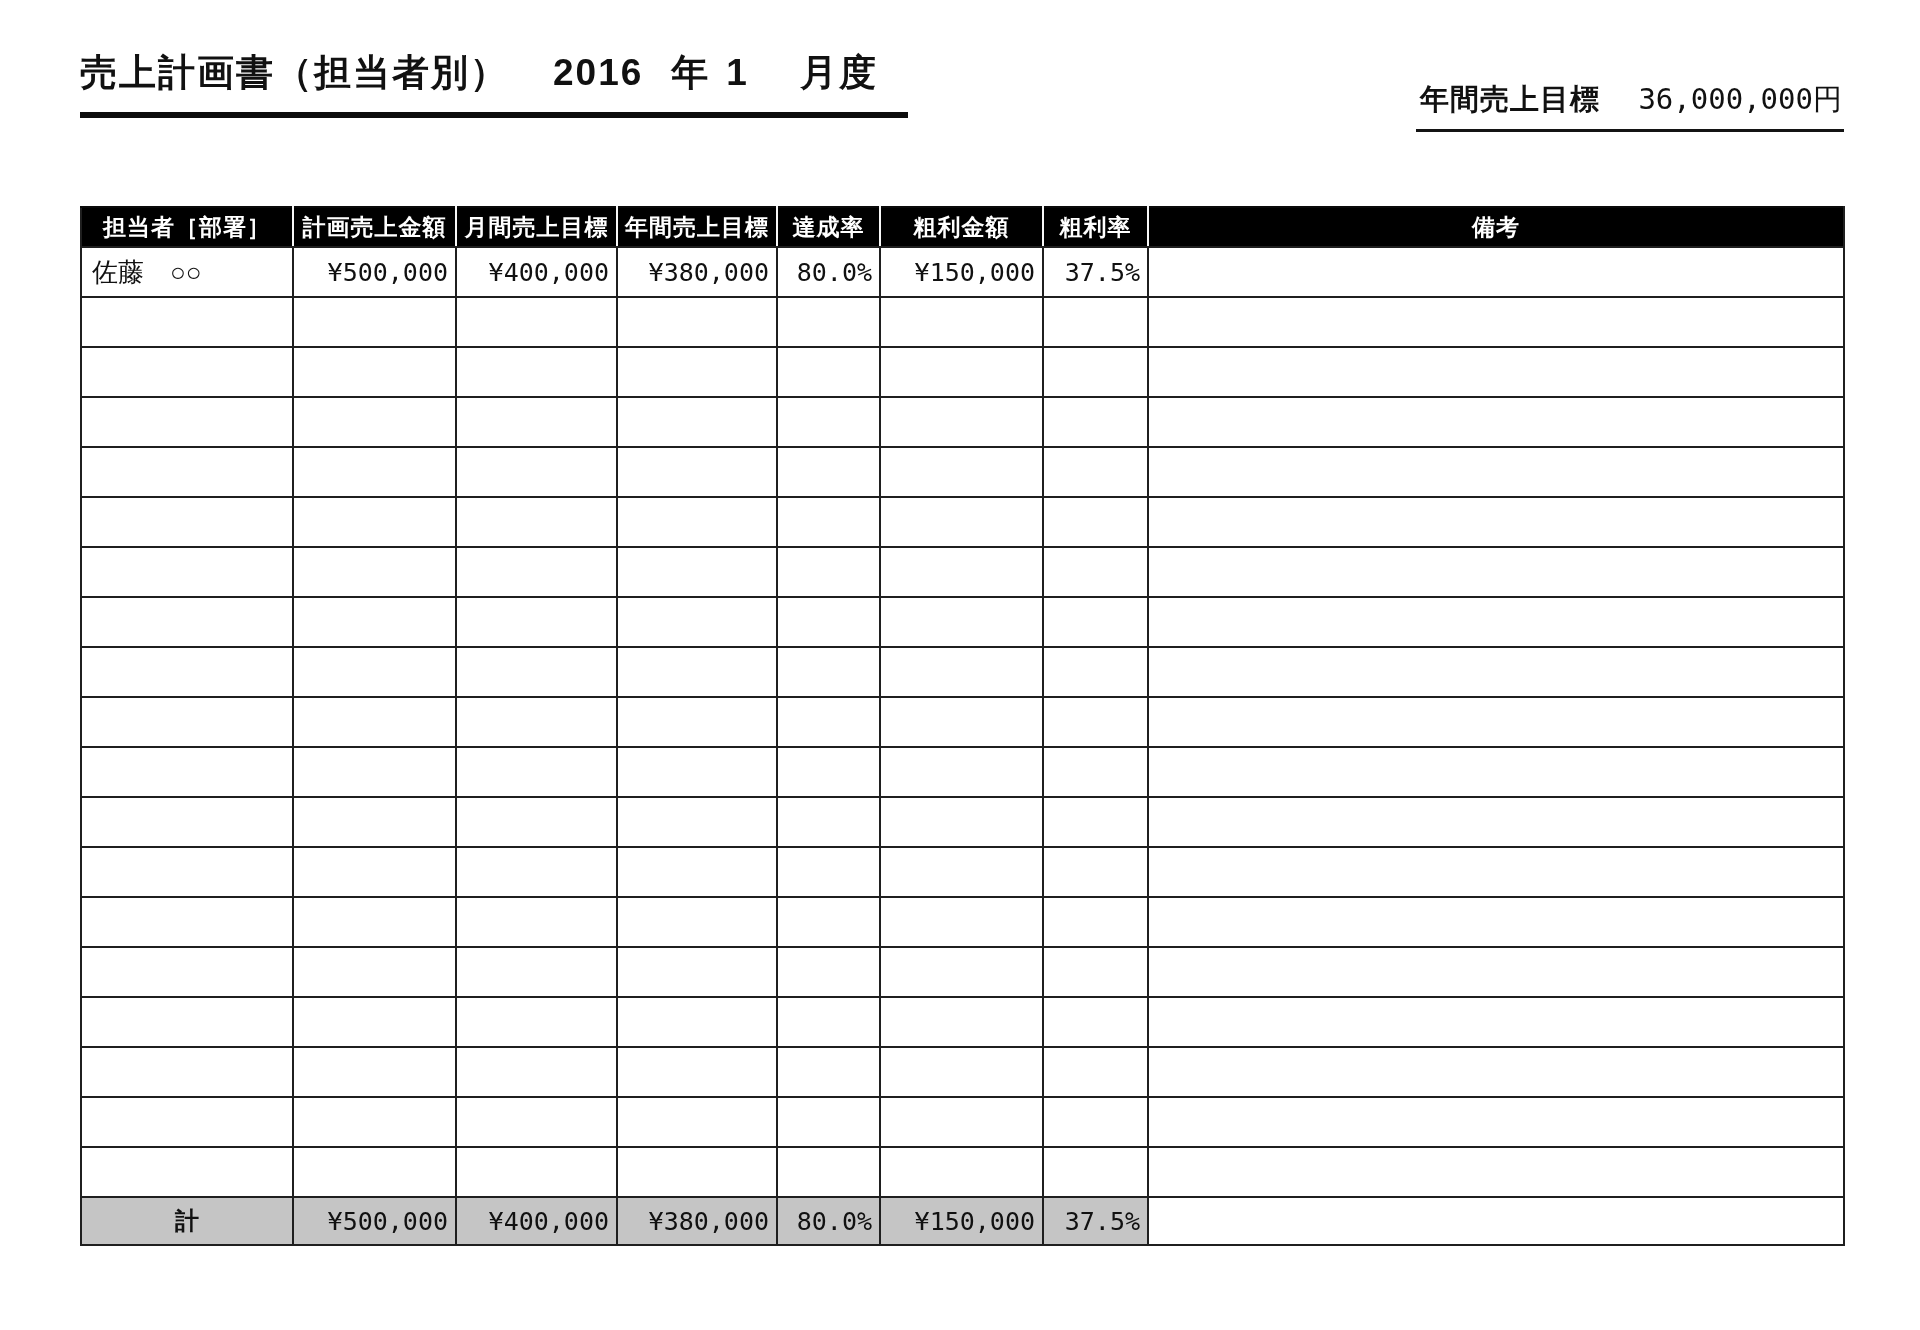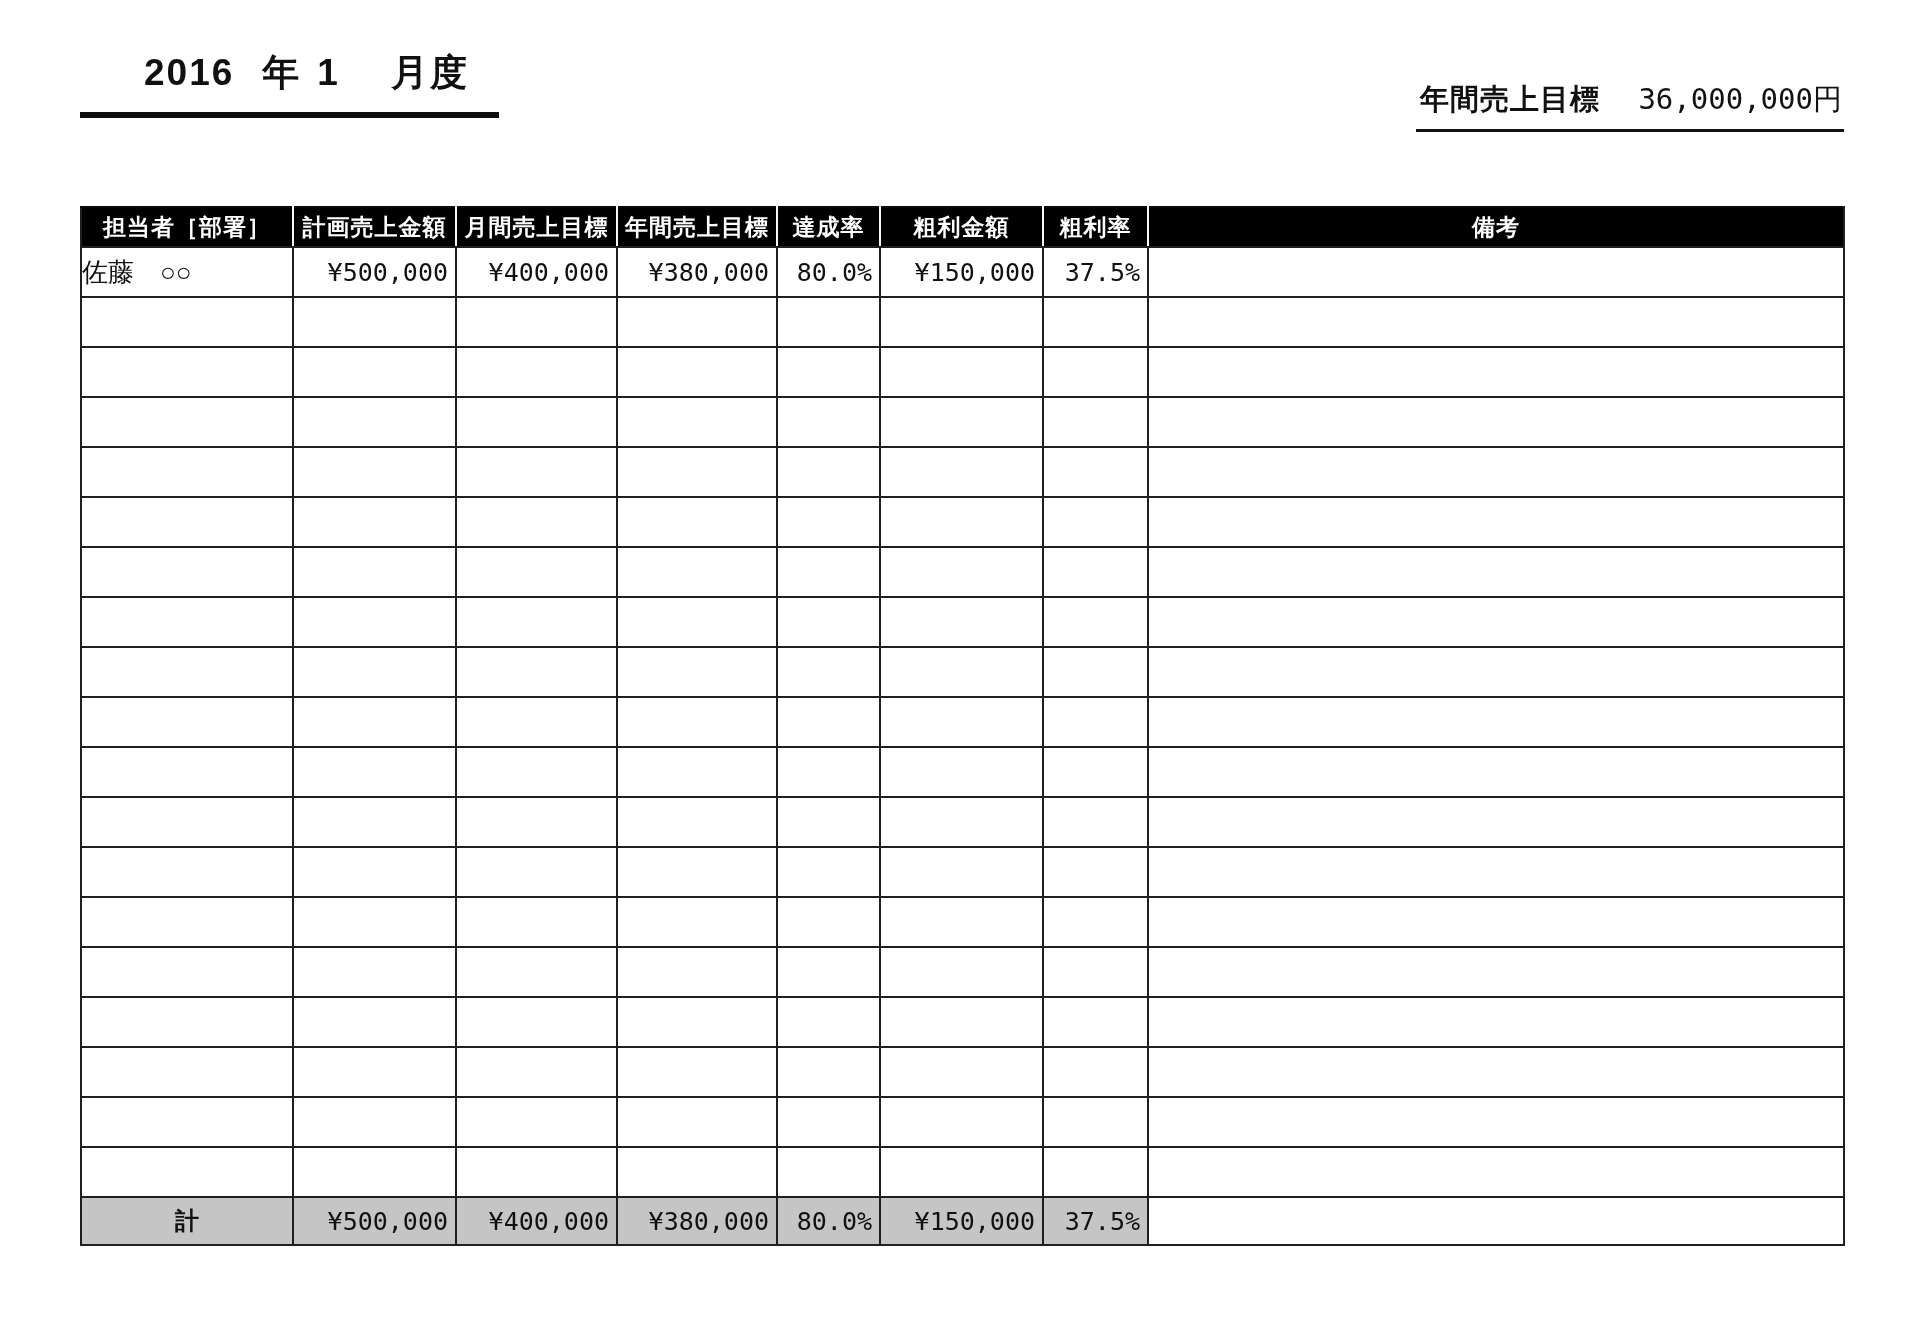--- a/index.html
+++ b/index.html
@@ -24,21 +24,21 @@
     top: 48px;
     display: flex;
     align-items: baseline;
     font-weight: bold;
     font-size: 37px;
     letter-spacing: 2px;
     border-bottom: 6px solid #0d0d0d;
     padding: 0 30px 14px 0;
     white-space: nowrap;
   }
-  .t-year   { margin-left: 64px; }
+  .t-year   { margin-left: 44px; }
   .t-ysuf   { margin-left: 28px; }
   .t-month  { margin-left: 16px; }
   .t-msuf   { margin-left: 51px; }
 
   
   .targets {
     position: absolute;
     left: 1416px;
     top: 80px;
     width: 428px;
@@ -92,20 +92,21 @@
     font-family: Liberation Mono, monospace;
   }
   .plan-table thead th:first-child { border-left-color: #1f1f1f; }
   .plan-table thead th:last-child  { border-right-color: #1f1f1f; }
 
   .plan-table tbody tr { height: 50px; }
   .plan-table tbody td { background: #ffffff; }
 
   .plan-table td.name {
     text-align: left;
+    padding-left: 10px;
     font-size: 26px;
   }
   .plan-table td.num {
     text-align: right;
     padding-right: 7px;
     font-size: 25px;
     font-family: "DejaVu Sans Mono", monospace;
   }
   .plan-table td.remarks { text-align: left; padding-left: 8px; font-size: 24px; }
 
@@ -117,20 +118,21 @@
     font-weight: bold;
   }
   .plan-table tfoot td.remarks { background: #ffffff; }
 </style>
 </head>
 <body>
 
 <div class="page">
 
   <div class="title-block">
+    <span class="t-main">売上計画書（担当者別）</span>
     <span class="t-year">2016</span>
     <span class="t-ysuf">年</span>
     <span class="t-month">1</span>
     <span class="t-msuf">月度</span>
   </div>
 
   <div class="targets">
     <div class="target-row">
       <span class="target-label">年間売上目標</span>
       <span class="target-value">36,000,000円</span>

